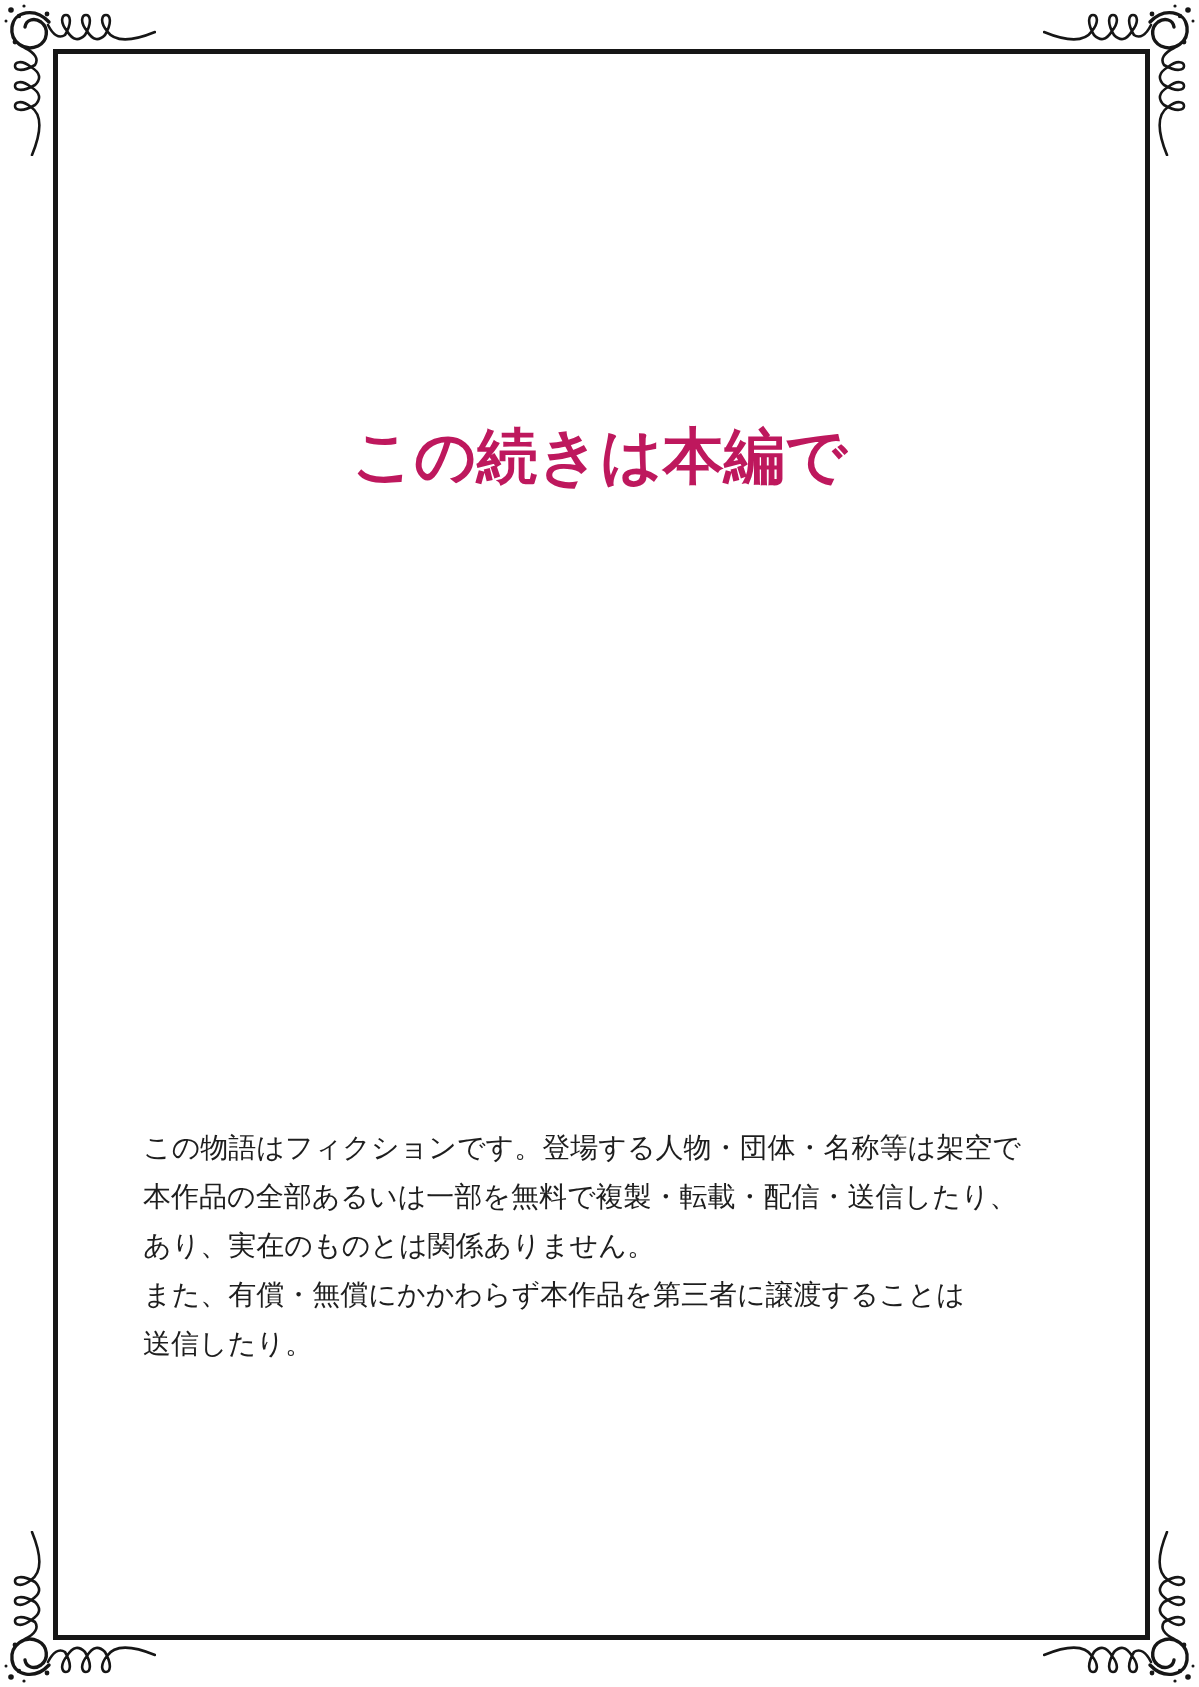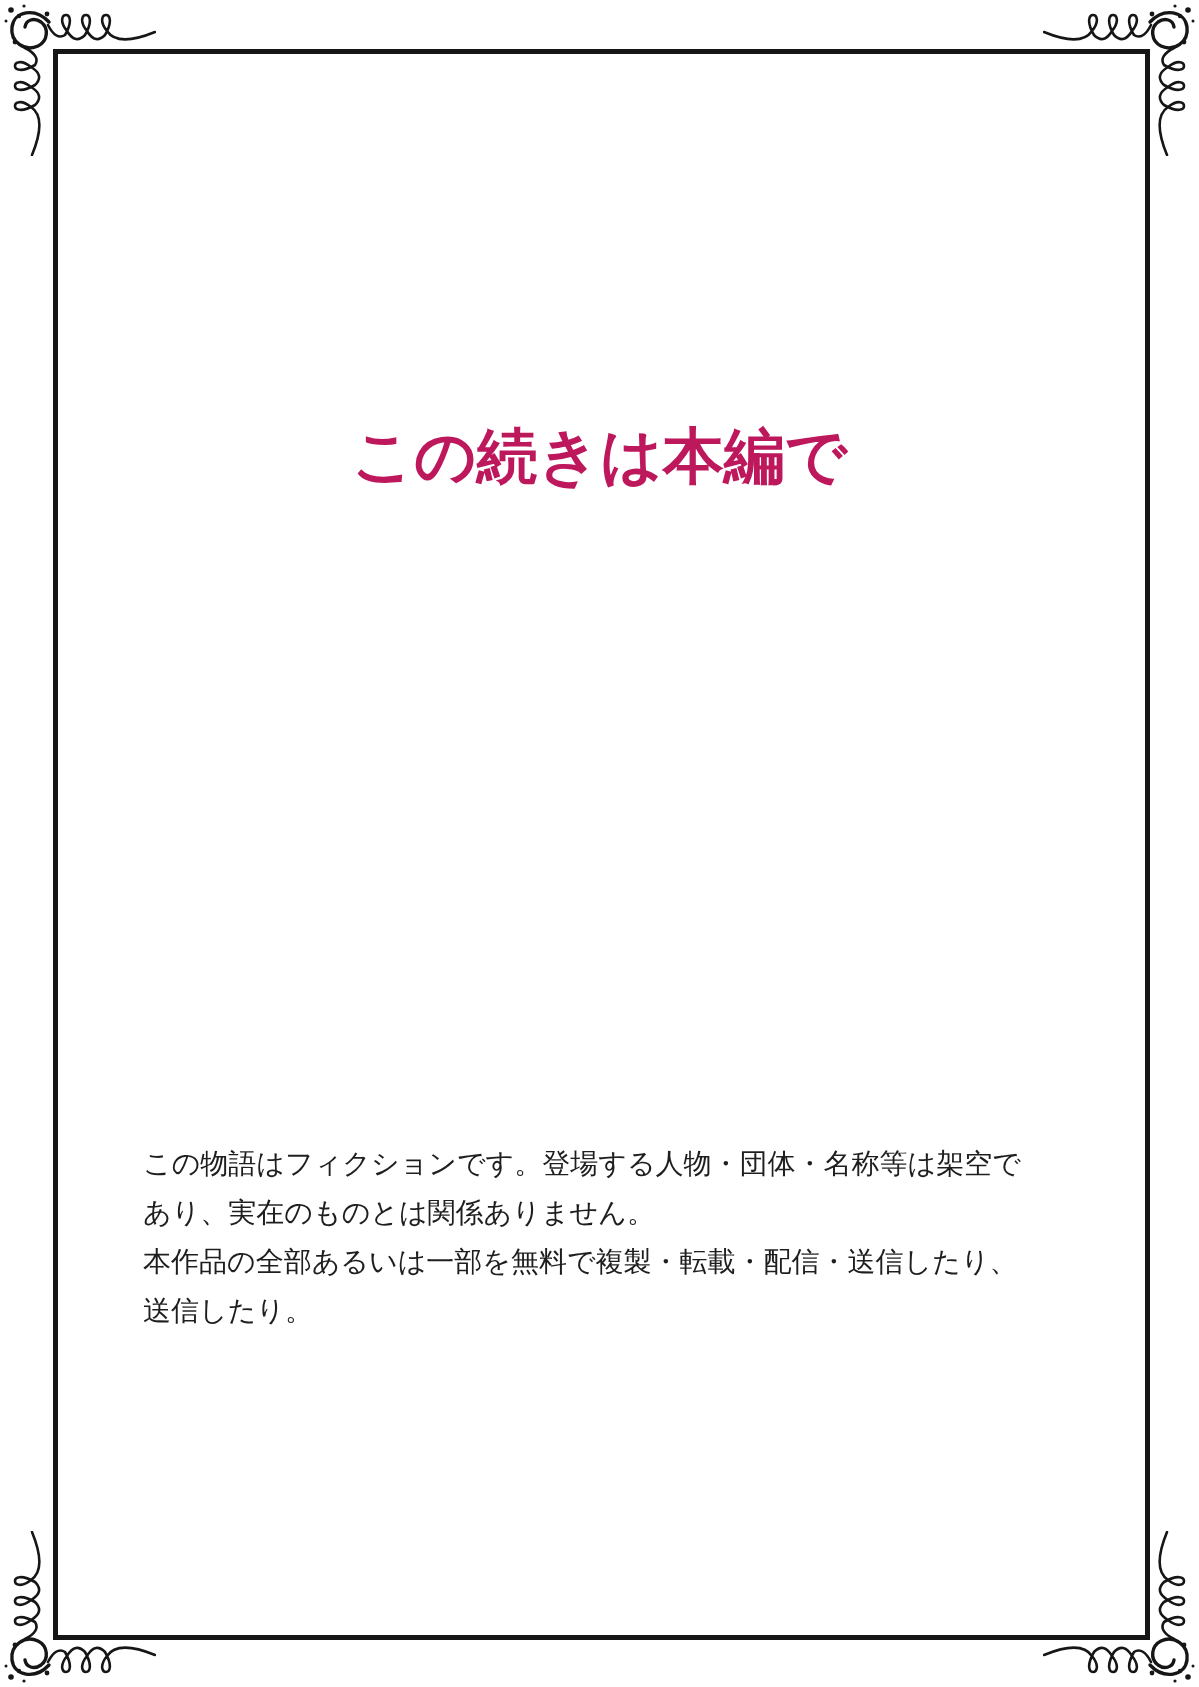--- a/index.html
+++ b/index.html
@@ -52,21 +52,20 @@
   }
   .disclaimer {
     position: absolute;
     left: 143px;
     top: 1123px;
     width: 880px;
     font-size: 28px;
     line-height: 49px;
     font-weight: normal;
     color: #1e1e1e;
-    margin-top: 16px;
   }
   .disclaimer p {
     margin: 0;
     padding: 0;
     white-space: nowrap;
   }
 </style>
 </head>
 <body>
 
@@ -106,18 +105,19 @@
   <svg class="corner br" viewBox="0 0 155 155">
       <use href="#flourish"></use>
     </svg>
 
   <div class="title">
     <div>この続きは本編で</div>
   </div>
 
   <div class="disclaimer">
     <p>この物語はフィクションです。登場する人物・団体・名称等は架空で</p>
+    <p>本作品の全部あるいは一部を無料で複製・転載・配信・送信したり、</p>
     <p>あり、実在のものとは関係ありません。</p>
-    <p>本作品の全部あるいは一部を無料で複製・転載・配信・送信したり、</p>
+    <p>また、有償・無償にかかわらず本作品を第三者に譲渡することは</p>
     <p>送信したり。</p>
   </div>
 
 </div>
 
 </body></html>

